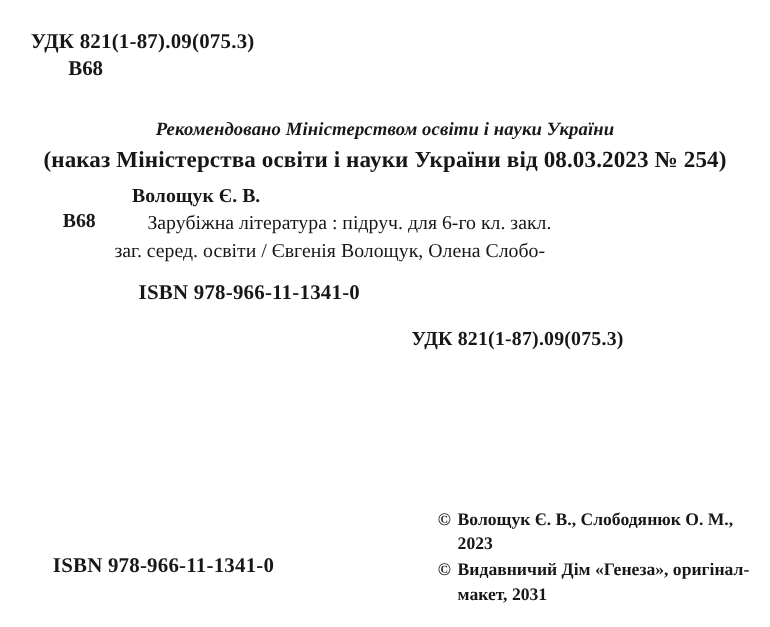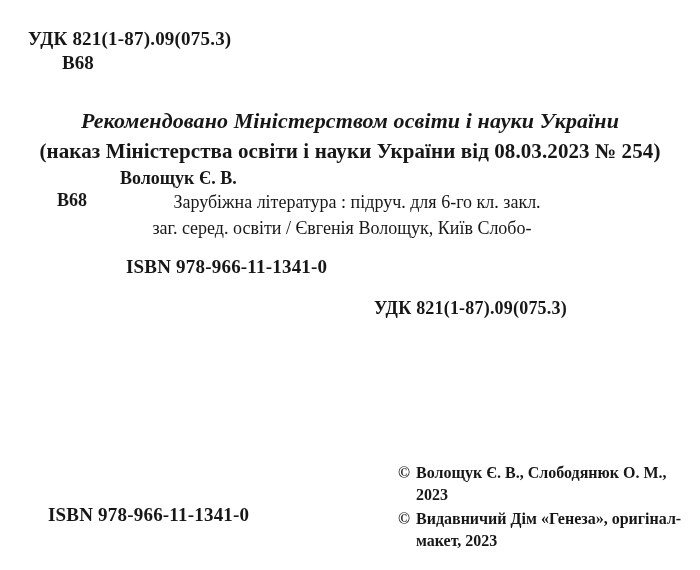--- a/index.html
+++ b/index.html
@@ -41,21 +41,21 @@
 
   
   .recommend {
     position: absolute;
     left: 0;
     top: 108px;
     width: 700px;
     text-align: center;
   }
   .recommend .line1 {
-    font-size: 22px;
+    font-size: 17px;
     font-style: italic;
     font-weight: bold;
     letter-spacing: 0.1px;
   }
   .recommend .line2 {
     font-size: 21px;
     font-weight: bold;
     margin-top: 5px;
     letter-spacing: 0.1px;
   }
@@ -70,26 +70,25 @@
   }
   .rec-code {
     position: absolute;
     left: 57px;
     top: 190px;
     font-size: 18px;
     font-weight: bold;
   }
   .rec-body {
     position: absolute;
-    left: 92px;
+    left: 104px;
     top: 190px;
     width: 500px;
     font-size: 18px;
     line-height: 1.42;
-    text-align: center;
   }
   .rec-body .ln {
     white-space: pre;
   }
   .rec-body .indent-first {
     text-indent: 30px;
   }
 
   .isbn-inner {
     position: absolute;
@@ -150,33 +149,33 @@
   <div class="recommend">
     <div class="line1">Рекомендовано Міністерством освіти і науки України</div>
     <div class="line2">(наказ Міністерства освіти і науки України від 08.03.2023 № 254)</div>
   </div>
 
   <div class="author-line">Волощук Є. В.</div>
   <div class="rec-code">В68</div>
 
   <div class="rec-body">
     <div class="ln indent-first">Зарубіжна література : підруч. для 6-го кл. закл.</div>
-    <div class="ln">заг. серед. освіти / Євгенія Волощук, Київ Слобо-</div>
+    <div class="ln">заг. серед. освіти / Євгенія Волощук, Олена Слобо-</div>
   </div>
 
   <div class="isbn-inner">ISBN 978-966-11-1341-0</div>
 
   <div class="udk-right">УДК 821(1-87).09(075.3)</div>
 
   <div class="copyright">
     <div class="cl">
       <span class="cmark">©</span>
       <span>Волощук Є. В., Слободянюк О. М., 2023</span>
     </div>
     <div class="cl">
       <span class="cmark">©</span>
-      <span>Видавничий Дім «Генеза», оригінал-макет, 2023</span>
+      <span>Видавничий Дім «Генеза», оригінал-макет, 2031</span>
     </div>
   </div>
 
   <div class="isbn-bottom">ISBN 978-966-11-1341-0</div>
 
 </div>
 
 </body></html>

